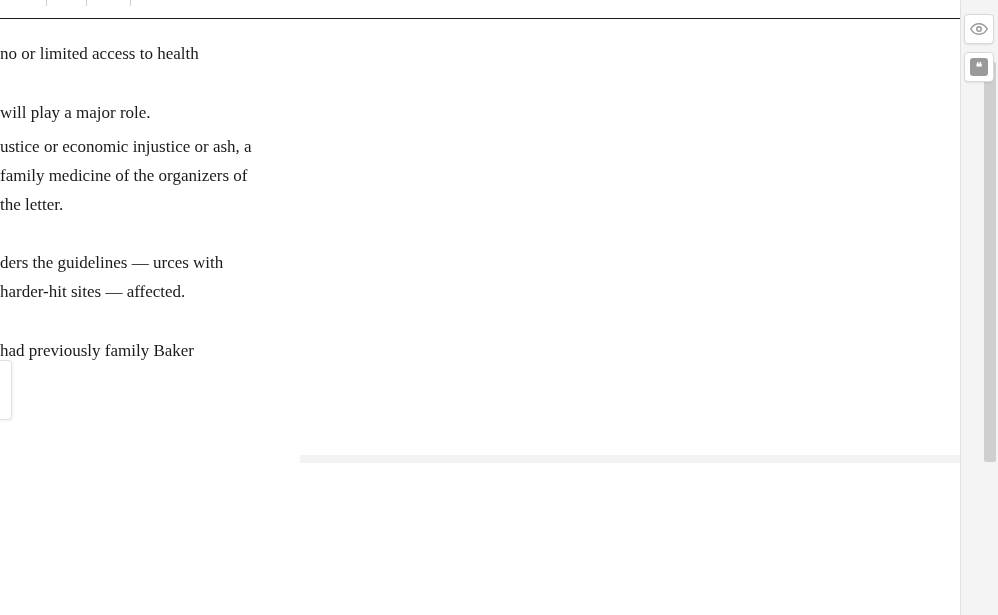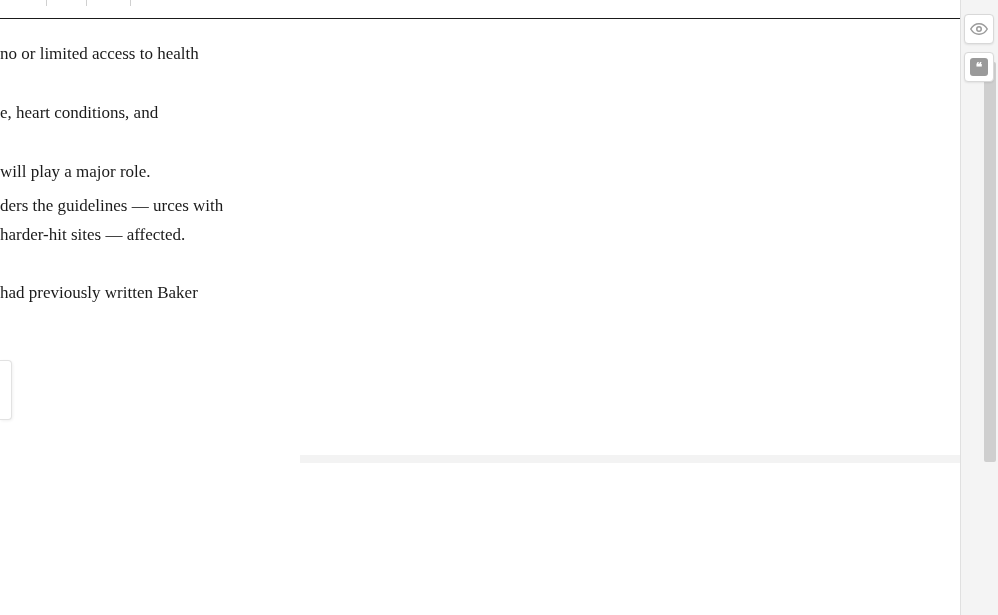--- a/index.html
+++ b/index.html
@@ -148,24 +148,24 @@
   <div class="top-dividers">
     <span style="left:46px"></span>
     <span style="left:86px"></span>
     <span style="left:130px"></span>
   </div>
 
   <div class="hr-line"></div>
 
   <div class="article">
     <p>no or limited access to health</p>
-    <p>e, heart conditions, and</p>
     <p class="tight"> will play a major role.</p>
+    <p>ustice or economic injustice or ash, a family medicine of the organizers of the letter.</p>
     <p>ders the guidelines — urces with harder-hit sites —  affected.</p>
-    <p> had previously written Baker</p>
+    <p> had previously family Baker</p>
   </div>
 
   <div class="left-card"></div>
 
   <div class="scroll-gutter"></div>
   <div class="scroll-track">
     <div class="scroll-thumb"></div>
   </div>
 
   <div class="floating-btn eye">

